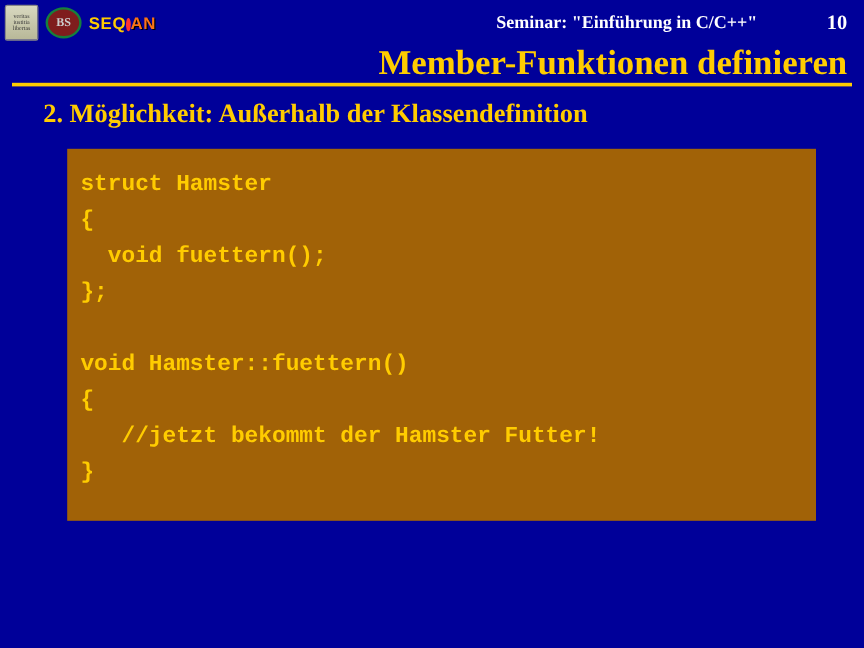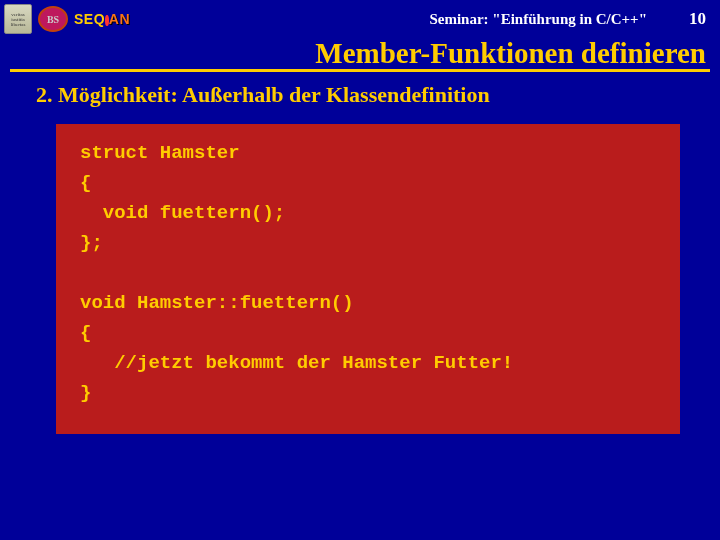--- a/index.html
+++ b/index.html
@@ -26,22 +26,22 @@
     width: 28px; height: 30px;
     background: linear-gradient(#d8d8c0, #b8b898);
     border: 1px solid #888;
     border-radius: 2px;
     font-size: 5px; color: #333;
     display:flex; align-items:center; justify-content:center;
     text-align:center; line-height:1;
   }
   .logo2 {
     width: 30px; height: 26px;
-    border: 2px solid #c2410c; border-radius: 50%;
-    background: #be185d;
+    border: 2px solid #15803d; border-radius: 50%;
+    background: #7f1d1d;
     display:flex; align-items:center; justify-content:center;
     font-size:10px; color:#ccc; font-weight:bold;
   }
   .logo3 {
     width: 56px; height: 24px;
     display:flex; align-items:center; justify-content:center;
     font-weight: bold;
     font-family: Arial, sans-serif;
     font-size: 14px;
     letter-spacing: 0.5px;
@@ -58,21 +58,21 @@
     font-family: Georgia, serif;
     font-weight: bold;
     font-size: 15px;
     color: #fff;
   }
   .pagenum {
     font-family: Georgia, serif;
     font-weight: bold;
     font-size: 17px;
     color: #fff;
-    margin-left: 36px;
+    margin-left: 52px;
   }
   .title-wrap {
     padding: 0 10px;
   }
   .title {
     text-align: right;
     font-family: "Comic Sans MS", "Segoe Script", cursive, Georgia, serif;
     font-weight: bold;
     color: #ffcc00;
     font-size: 29px;
@@ -84,27 +84,27 @@
   .subhead {
     font-family: "Comic Sans MS", "Segoe Script", cursive, Georgia, serif;
     color: #ffcc00;
     font-size: 22px;
     font-weight: bold;
     padding: 10px 12px 16px 12px;
     margin-left: 24px;
   }
   .codeblock {
     margin: 0 40px 0 56px;
-    background: #b91c1c;
+    background: #a16207;
     color: #ffcc00;
     font-family: "Courier New", monospace;
     font-size: 19px;
     font-weight: bold;
     line-height: 1.58;
-    padding: 14px 18px 26px 24px;
+    padding: 14px 18px 26px 11px;
     white-space: pre;
   }
 </style>
 </head>
 <body>
 
 <div class="header">
   <div class="logo-box logo1">
     <span>veritas iustitia libertas</span>
   </div>

